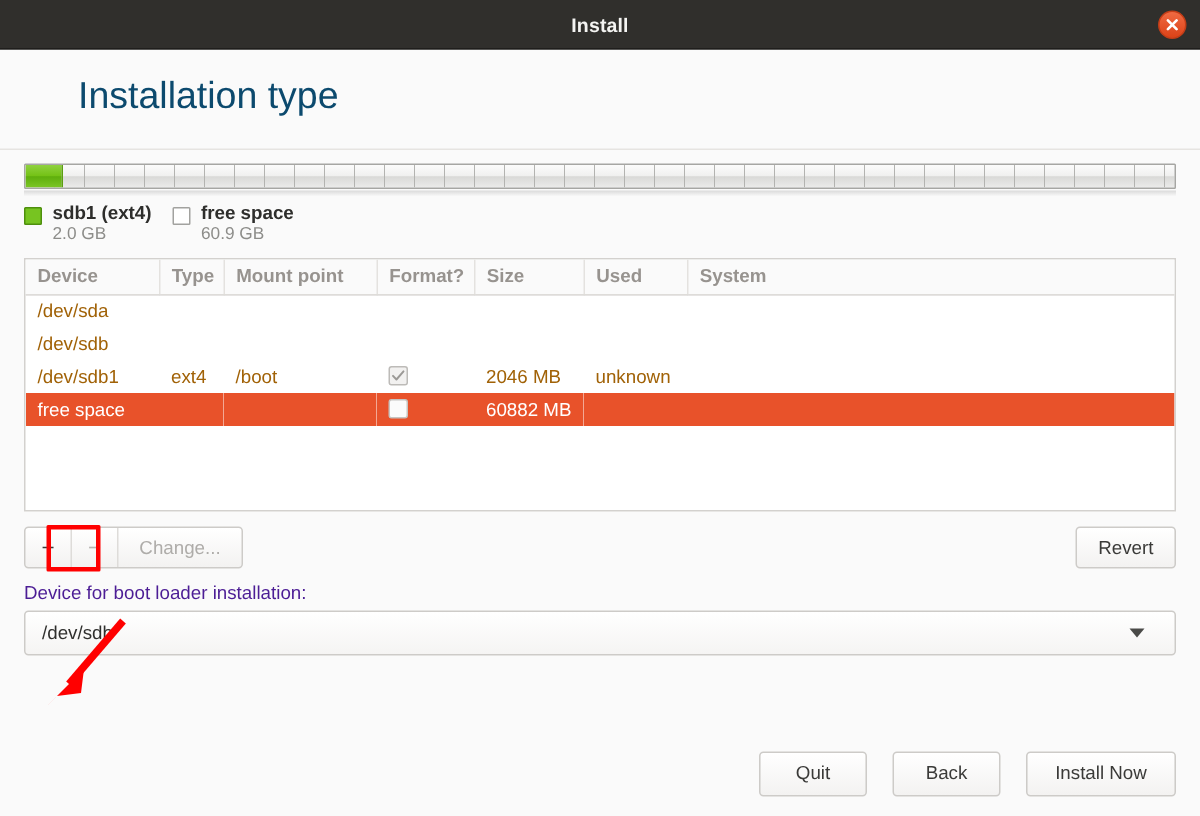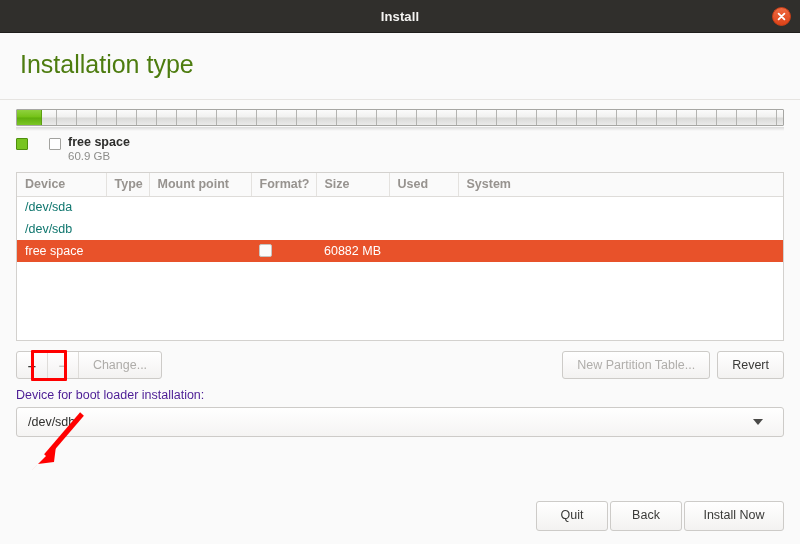--- a/index.html
+++ b/index.html
@@ -49,23 +49,24 @@
 
   
   .page-header {
     flex: 0 0 auto;
     padding: 18px 0 20px 20px;
     background: #fafafa;
     border-bottom: 1px solid #e6e4e1;
   }
   .page-title {
     font-size: 25px;
-    color: #4d7c0f;
+    color: #0c4a6e;
     font-weight: normal;
     line-height: 1.1;
+    margin-left: 32px;
   }
 
   
   .body {
     flex: 1 1 auto;
     position: relative;
     background: #fafafa;
     padding: 0 16px;
   }
 
@@ -160,21 +161,21 @@
     font-size: 12.5px;
     height: 23px;
     padding: 0 0 0 8px;
     border-right: 1px solid #e4e2df;
     margin-left: 32px;
   }
   table.parts thead th:last-child { border-right: none; }
   table.parts tbody td {
     height: 22px;
     padding: 0 0 0 8px;
-    color: #0f766e;
+    color: #a16207;
     font-size: 12.5px;
     white-space: nowrap;
     overflow: hidden;
     border: none;
   }
   table.parts tbody tr.selected td {
     background: #e8522a;
     color: #ffffff;
   }
   td.indent1 { padding-left: 14px; }
@@ -314,21 +315,21 @@
   
   .footer {
     position: absolute;
     left: 0; right: 0; bottom: 0;
     height: 57px;
     background: #fafafa;
     display: flex;
     align-items: center;
     justify-content: flex-end;
     padding-right: 16px;
-    gap: 2px;
+    gap: 17px;
   }
   .footer .btn { height: 30px; min-width: 72px; }
   .footer .btn.wide { min-width: 100px; }
 </style>
 </head>
 <body>
 
 <div class="window">
 
   <div class="titlebar">
@@ -350,20 +351,24 @@
       <div class="partbar">
         <div class="partbar-ticks"></div>
         <div class="partbar-seg-used" id="seg-used" style="width: 3.2%;"></div>
       </div>
       <div class="partbar-shadow"></div>
     </div>
 
     <div class="legend">
       <div class="legend-item">
         <span class="legend-swatch green"></span>
+        <span class="legend-text">
+          <span class="legend-label">sdb1 (ext4)</span>
+          <span class="legend-size">2.0 GB</span>
+        </span>
       </div>
       <div class="legend-item">
         <span class="legend-swatch empty"></span>
         <span class="legend-text">
           <span class="legend-label">free space</span>
           <span class="legend-size">60.9 GB</span>
         </span>
       </div>
     </div>
 
@@ -401,20 +406,31 @@
             </tr>
             <tr>
               <td class="">/dev/sdb</td>
               <td></td>
               <td></td>
               <td class="c-center"></td>
               <td></td>
               <td></td>
               <td></td>
             </tr>
+            <tr>
+              <td class="indent1">/dev/sdb1</td>
+              <td>ext4</td>
+              <td>/boot</td>
+              <td class="c-center"><span class="cbx checked-disabled"><svg width="9" height="9" viewBox="0 0 9 9">
+                    <path d="M1 4.6 L3.3 7 L8 1.6" stroke="#9b9996" stroke-width="1.3" fill="none" stroke-linecap="round" stroke-linejoin="round"></path>
+                  </svg></span></td>
+              <td>2046 MB</td>
+              <td>unknown</td>
+              <td></td>
+            </tr>
             <tr class="selected">
               <td class="indent1">free space</td>
               <td></td>
               <td></td>
               <td class="c-center"><span class="cbx unchecked-light"></span></td>
               <td>60882 MB</td>
               <td></td>
               <td></td>
             </tr>
           </tbody>
@@ -428,21 +444,20 @@
 
     <div class="action-row">
       <div class="segmented">
         <button class="seg-btn plus">+</button>
         <button class="seg-btn minus">−</button>
         <button class="seg-btn change">Change...</button>
       </div>
       <div class="highlight-box"></div>
 
       <div class="action-right">
-        <button class="btn disabled">New Partition Table...</button>
         <button class="btn">Revert</button>
       </div>
     </div>
 
     <div class="boot-label">Device for boot loader installation:</div>
     <div class="combo">
       <span class="combo-dev">/dev/sdb</span>
       <span class="combo-arrow"></span>
     </div>
 

